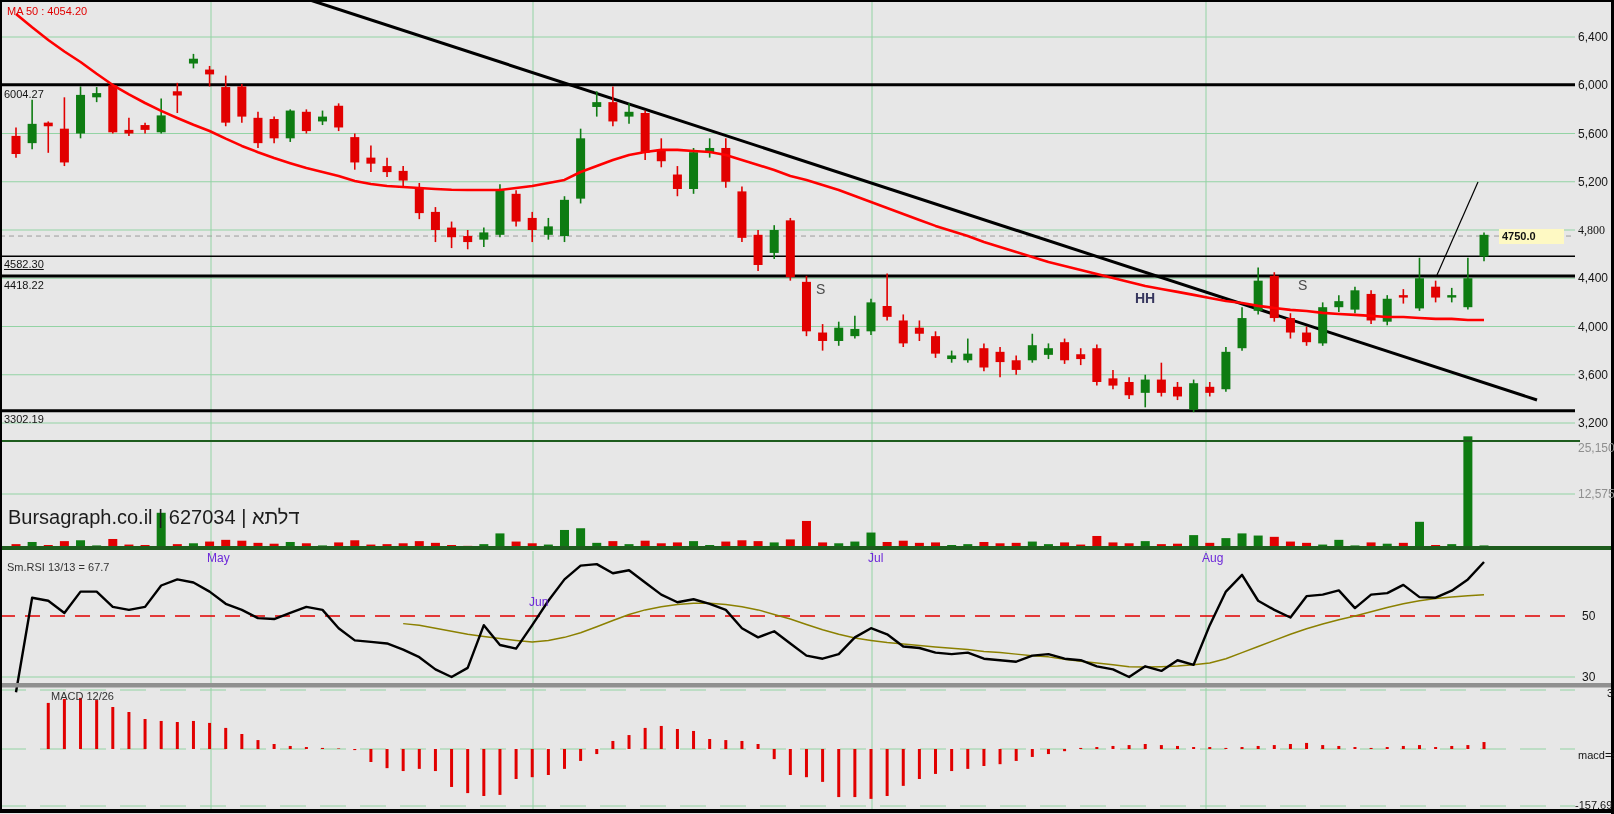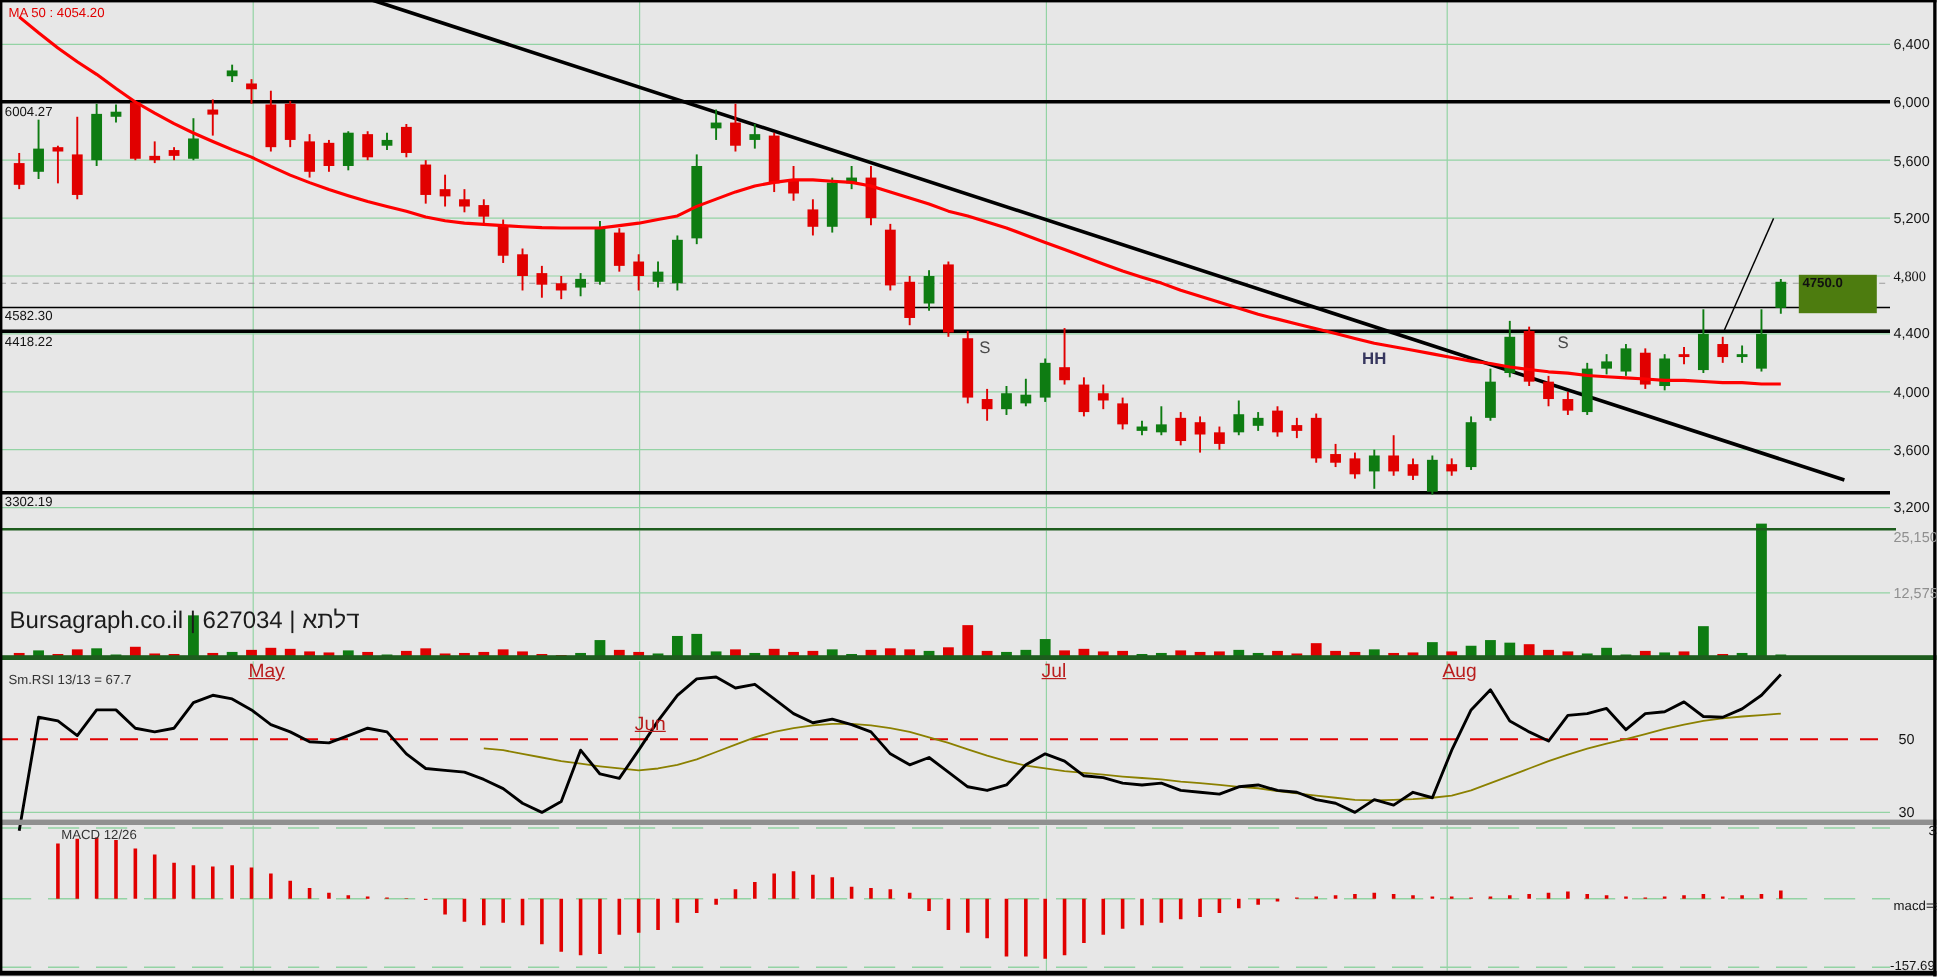--- a/index.html
+++ b/index.html
@@ -4,25 +4,25 @@
 <style>
   html,body{margin:0;padding:0;background:#e7e7e7;}
   #root{position:relative;width:1614px;height:814px;background:#e7e7e7;overflow:hidden;
         font-family:"Liberation Sans",sans-serif;}
   #chart-svg{position:absolute;left:0;top:0;}
   .lbl{position:absolute;white-space:nowrap;color:#141414;font-size:12px;line-height:14px;}
   .lbl.small{font-size:11px;line-height:13px;}
   .lbl.gray{color:#8f8f8f;}
   .lbl.red{color:#e10000;}
   .watermark{position:absolute;left:8px;top:506px;font-size:20px;color:#1c1c1c;}
-  .pricetag{position:absolute;left:1499px;top:229px;width:62px;height:32px;background:#4d7c0f;
+  .pricetag{position:absolute;left:1499px;top:229px;width:62px;height:15px;background:#fef9c3;
             color:#111;font-size:11px;font-weight:bold;line-height:15px;padding-left:3px;}
   .annot-s{position:absolute;font-size:14px;color:#4a4a4a;}
   .annot-hh{position:absolute;font-size:14px;font-weight:bold;color:#36365e;}
-  .month{position:absolute;top:551px;font-size:16px;color:#b91c1c;text-decoration:underline;}
+  .month{position:absolute;top:551px;font-size:12px;color:#6d28d9;}
 </style>
 </head>
 <body>
 
 <div id="root">
   <svg id="chart-svg" width="1614" height="814">
       <line x1="0" y1="37" x2="1575" y2="37" stroke="#93d3a4" stroke-width="1"></line>
       <line x1="0" y1="85.25" x2="1575" y2="85.25" stroke="#93d3a4" stroke-width="1"></line>
       <line x1="0" y1="133.5" x2="1575" y2="133.5" stroke="#93d3a4" stroke-width="1"></line>
       <line x1="0" y1="181.75" x2="1575" y2="181.75" stroke="#93d3a4" stroke-width="1"></line>
@@ -434,21 +434,21 @@
       <rect x="0" y="683" width="1614" height="4.5" fill="#909090"></rect>
       <rect x="0" y="809" width="1614" height="4" fill="#000"></rect>
       <rect x="0" y="0" width="1614" height="2" fill="#000"></rect>
       <rect x="0" y="0" width="2" height="810" fill="#000"></rect>
       <rect x="1611" y="0" width="3" height="814" fill="#000"></rect>
     </svg>
 
   <div class="lbl small red" style="left:7px;top:5px;">MA 50 : 4054.20</div>
 
   <div class="lbl small" style="left:4px;top:88px;">6004.27</div>
-  <div class="lbl small" style="left:4px;top:258px;">4582.30</div>
+  <div class="lbl small" style="left:4px;top:258px;text-decoration:underline;">4582.30</div>
   <div class="lbl small" style="left:4px;top:279px;">4418.22</div>
   <div class="lbl small" style="left:4px;top:413px;">3302.19</div>
 
   <div class="annot-s" style="left:816px;top:281px;">S</div>
   <div class="annot-hh" style="left:1119px;top:290px;margin-left:16px;">HH</div>
   <div class="annot-s" style="left:1298px;top:277px;">S</div>
 
   <div class="pricetag">4750.0</div>
 
   <div class="watermark">Bursagraph.co.il | 627034 | דלתא</div>

